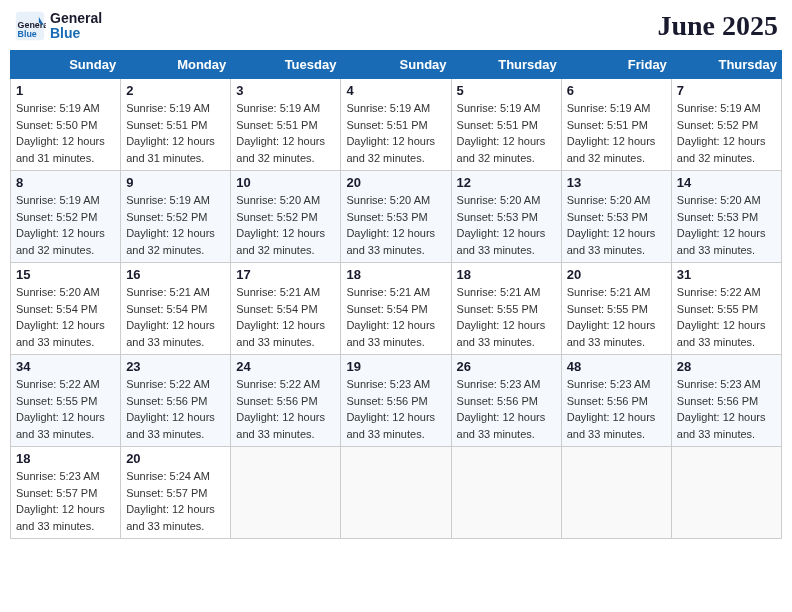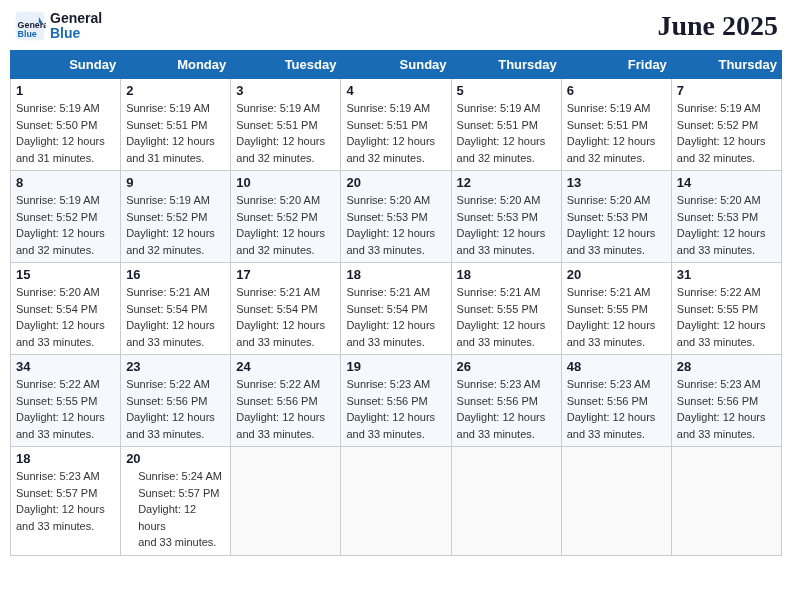--- a/index.html
+++ b/index.html
@@ -328,21 +328,21 @@
       <tr class="last-row">
         <td>
           <span class="day-number">18</span>
           <div class="day-info" style="white-space: pre-line;">Sunrise: 5:23 AM
 Sunset: 5:57 PM
 Daylight: 12 hours
 and 33 minutes.</div>
         </td>
         <td>
           <span class="day-number">20</span>
-          <div class="day-info" style="white-space: pre-line; margin-left: 12px;">Sunrise: 5:24 AM
+          <div class="day-info" style="white-space: pre-line;">Sunrise: 5:24 AM
 Sunset: 5:57 PM
 Daylight: 12 hours
 and 33 minutes.</div>
         </td>
         <td class="empty-cell"></td>
         <td class="empty-cell"></td>
         <td class="empty-cell"></td>
         <td class="empty-cell"></td>
         <td class="empty-cell"></td>
       </tr>

